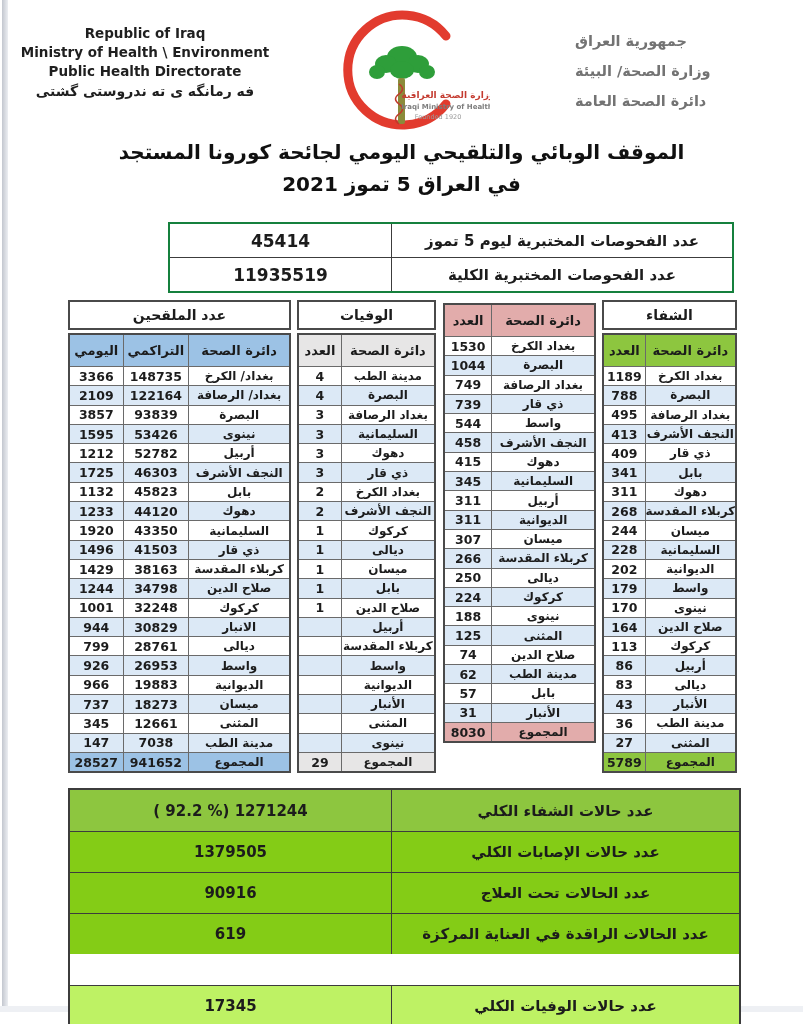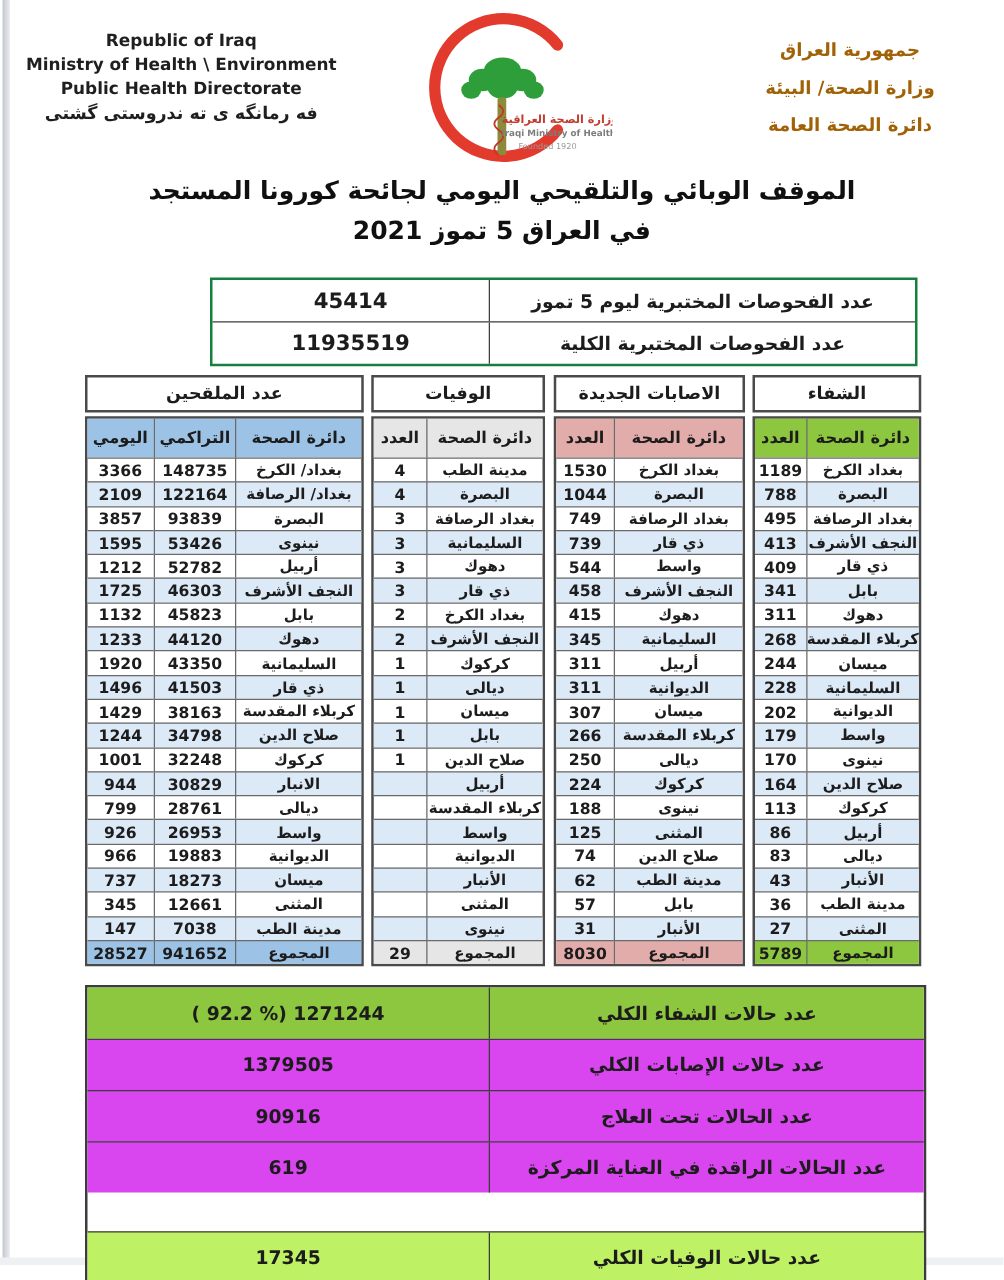--- a/index.html
+++ b/index.html
@@ -6,22 +6,22 @@
   #page{position:relative;width:803px;height:1024px;background:#ffffff;overflow:hidden;
         font-family:"DejaVu Sans",sans-serif;color:#1c1c1c;}
   
   .edge-left{position:absolute;left:2px;top:0;width:6px;height:1012px;
              background:linear-gradient(90deg,#c3c7cf,#eceef2);}
   .edge-bottom{position:absolute;left:0;top:1006px;width:100%;height:6px;background:#eef0f4;}
   
   .hdr-en{position:absolute;left:20px;top:24px;width:250px;text-align:center;
           font-weight:700;font-size:13.5px;line-height:19px;color:#1f1f1f;}
   .hdr-en .ku{font-size:14px;margin-top:1px;direction:rtl;}
-  .hdr-ar{position:absolute;right:18px;top:26px;width:210px;text-align:center;direction:rtl;
-          font-weight:700;font-size:14.5px;line-height:30px;color:#a16207;}
+  .hdr-ar{position:absolute;right:18px;top:26px;width:210px;text-align:left;direction:rtl;
+          font-weight:700;font-size:14.5px;line-height:30px;color:#737373;}
   .logo-wrap{position:absolute;left:330px;top:8px;width:160px;height:135px;}
   
   .title{position:absolute;left:0;top:136px;width:100%;text-align:center;direction:rtl;
          font-weight:700;font-size:20px;line-height:32px;color:#101010;}
   
   .lab{position:absolute;left:168px;top:222px;width:562px;border:2px solid #15803d;}
   .lab-row{display:grid;grid-template-columns:222px 1fr;height:33px;}
   .lab-row + .lab-row{border-top:1.5px solid #3c3c3c;}
   .lab-val{display:flex;align-items:center;justify-content:center;font-weight:700;font-size:17px;
            border-right:1.5px solid #3c3c3c;}
@@ -51,21 +51,21 @@
   .t-cases .hc,.t-cases .tot{background:#E2ACAB;}
   .t-recov .hc,.t-recov .tot{background:#8DC63F;}
   
   .summary{position:absolute;left:68px;top:788px;width:669px;border:2px solid #3c3c3c;}
   .s-row{display:grid;grid-template-columns:322px 1fr;height:41px;box-sizing:border-box;}
   .s-row + .s-row{border-top:1.5px solid #3c3c3c;}
   .s-val{display:flex;align-items:center;justify-content:center;font-weight:700;font-size:15px;
          border-right:1.5px solid #3c3c3c;direction:ltr;}
   .s-lbl{display:flex;align-items:center;justify-content:center;direction:rtl;font-weight:700;font-size:15px;}
   .s-green{background:#8DC63F;}
-  .s-pink{background:#d946ef;text-align:center;}
+  .s-pink{background:#84cc16;text-align:center;}
   .s-tan{background:#bef264;margin-top:31px;}
 </style>
 </head>
 <body>
 
 <div id="page">
   <div class="edge-left"></div>
   <div class="edge-bottom"></div>
 
   <div class="hdr-en">
@@ -231,21 +231,20 @@
           <div class="c alt name">الأنبار</div>
           <div class="c c0"></div>
           <div class="c name">المثنى</div>
           <div class="c c0 alt"></div>
           <div class="c alt name">نينوى</div>
           <div class="c tot c0">29</div>
           <div class="c tot name">المجموع</div>
         </div>
     </div>
     <div class="ptable t-cases">
-      <div class="t-title">الاصابات الجديدة</div>
       <div class="t-grid cols2">
           <div class="c hc c0">العدد</div>
           <div class="c hc">دائرة الصحة</div>
           <div class="c c0">1530</div>
           <div class="c name">بغداد الكرخ</div>
           <div class="c c0 alt">1044</div>
           <div class="c alt name">البصرة</div>
           <div class="c c0">749</div>
           <div class="c name">بغداد الرصافة</div>
           <div class="c c0 alt">739</div>

